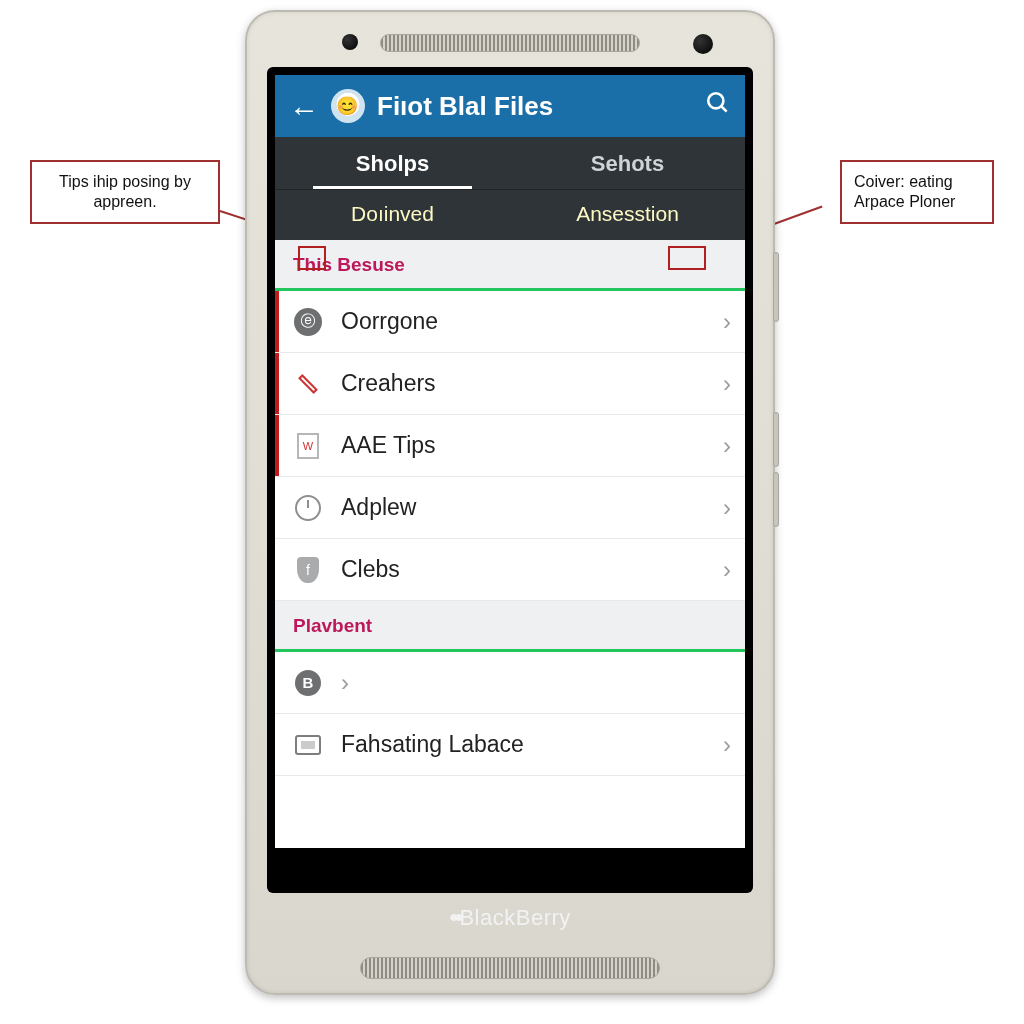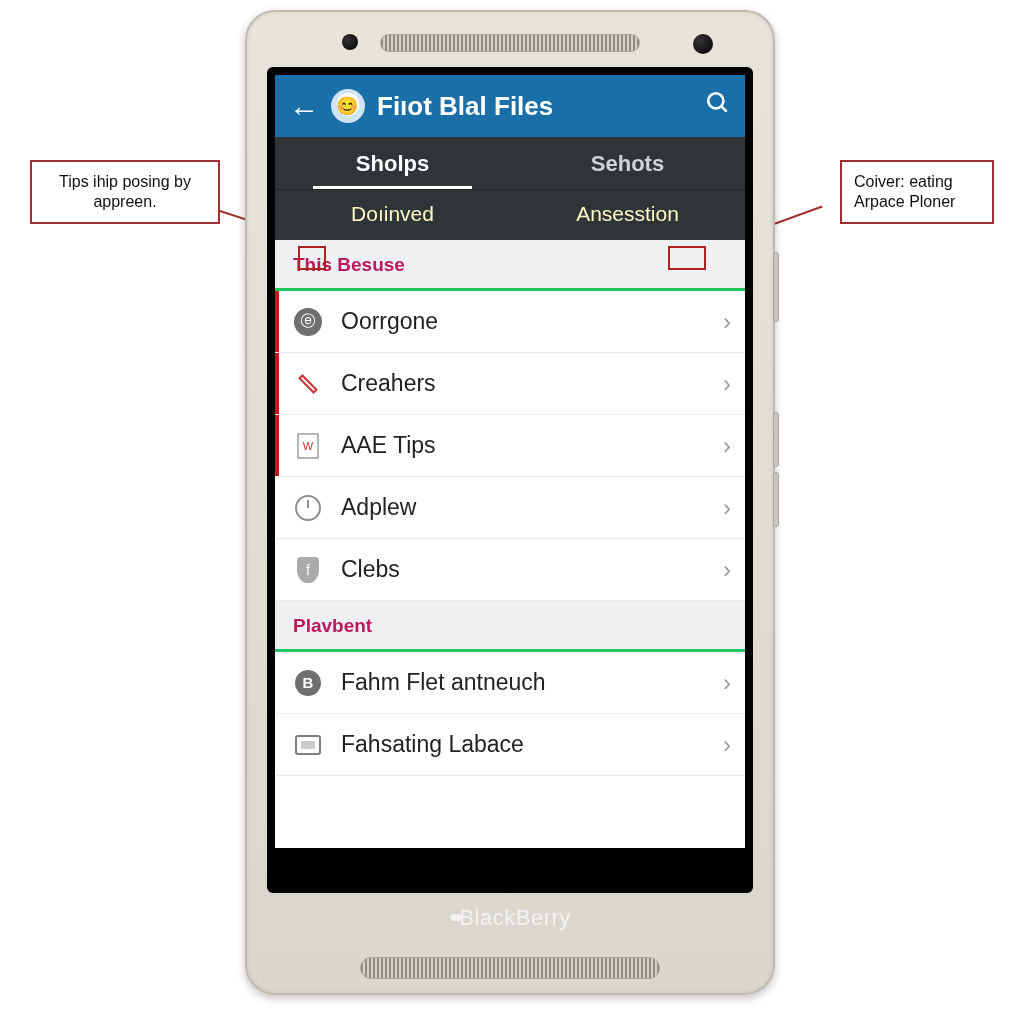--- a/index.html
+++ b/index.html
@@ -301,21 +301,20 @@
             </span>
           <span class="label">Clebs</span>
           <span class="chev">›</span>
         </div>
 
         <div class="section-hdr">Plavbent</div>
         <div class="row">
           <span class="icon">
               <span class="ic-b">B</span>
             </span>
-          <span class="label">Fahm Flet antneuch</span>
           <span class="chev">›</span>
         </div>
         <div class="row">
           <span class="icon">
               <span class="ic-rect"></span>
             </span>
           <span class="label">Fahsating Labace</span>
           <span class="chev">›</span>
         </div>
 

